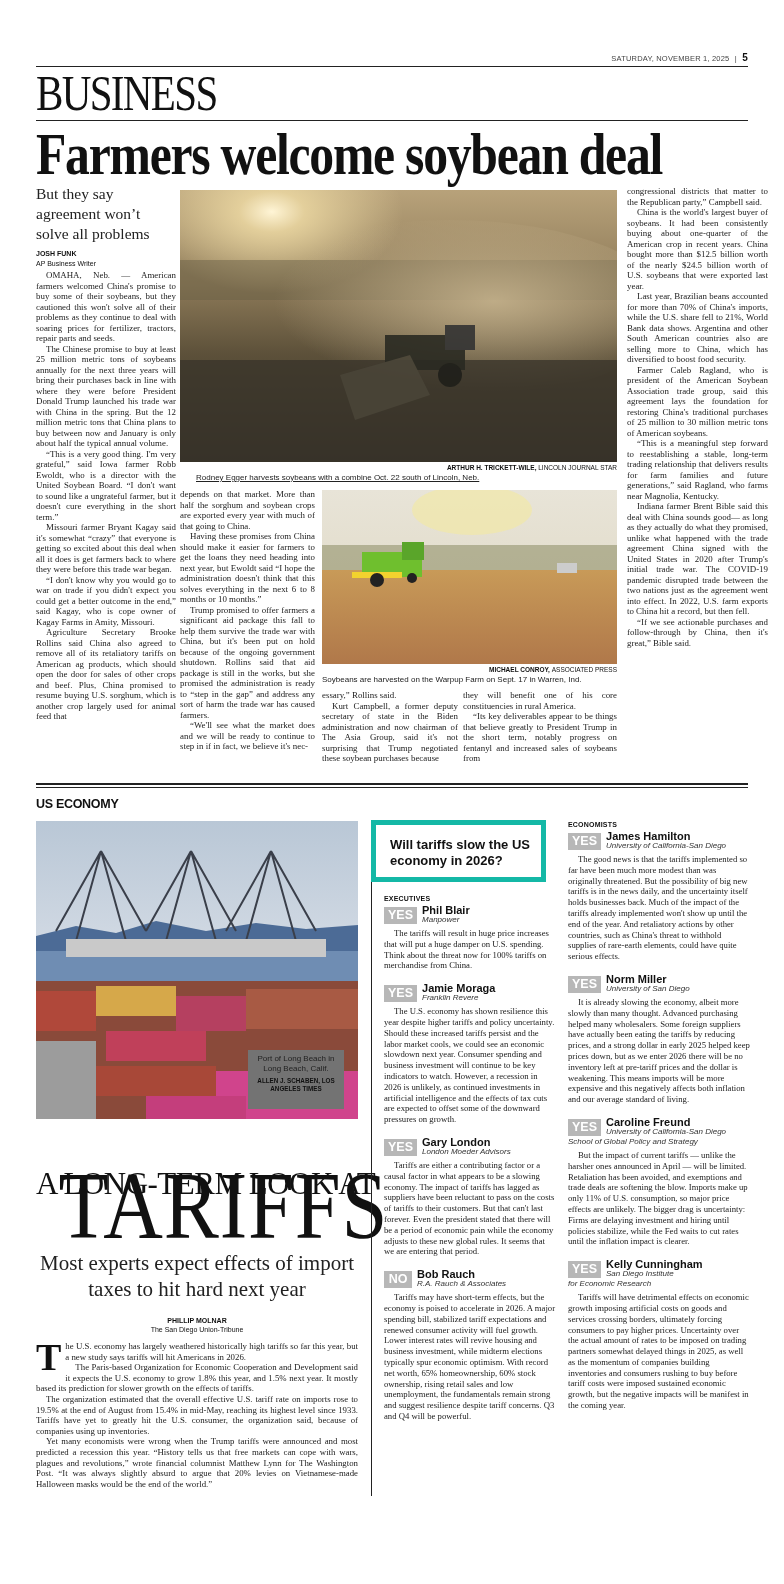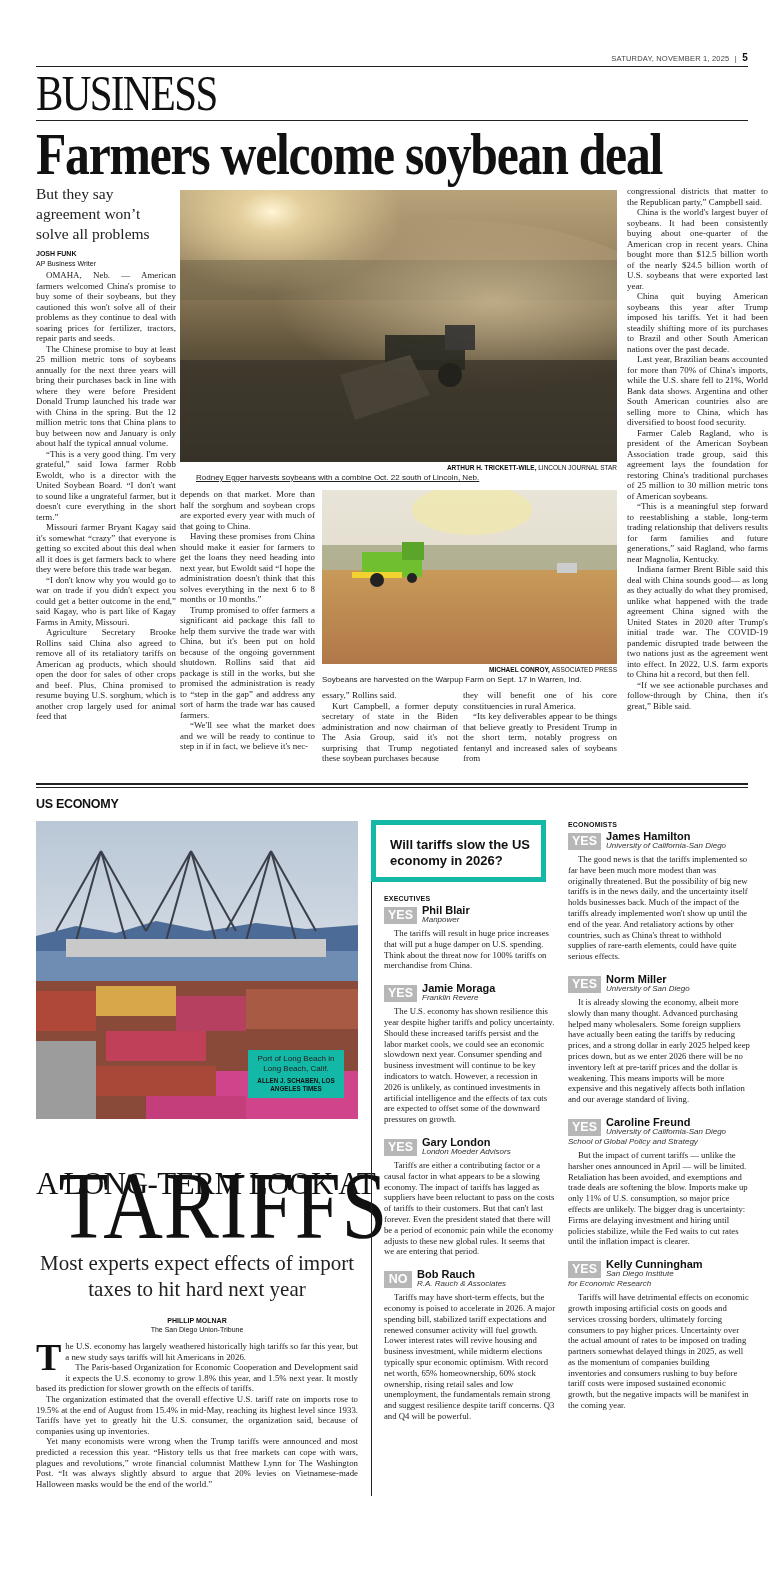--- a/index.html
+++ b/index.html
@@ -58,21 +58,21 @@
   <div class="byline">
     <b>JOSH FUNK</b>
     <span>AP Business Writer</span>
   </div>
 </div>
 <div class="abs col" style="left:36px; top:270px; width:140px;">
   <p>OMAHA, Neb. — American farmers welcomed China's promise to buy some of their soybeans, but they cautioned this won't solve all of their problems as they continue to deal with soaring prices for fertilizer, tractors, repair parts and seeds.</p>
   <p>The Chinese promise to buy at least 25 million metric tons of soybeans annually for the next three years will bring their purchases back in line with where they were before President Donald Trump launched his trade war with China in the spring. But the 12 million metric tons that China plans to buy between now and January is only about half the typical annual volume.</p>
   <p>“This is a very good thing. I'm very grateful,” said Iowa farmer Robb Ewoldt, who is a director with the United Soybean Board. “I don't want to sound like a ungrateful farmer, but it doesn't cure everything in the short term.”</p>
   <p>Missouri farmer Bryant Kagay said it's somewhat “crazy” that everyone is getting so excited about this deal when all it does is get farmers back to where they were before this trade war began.</p>
-  <p>“I don't know why you would go to war on trade if you didn't expect you could get a better outcome in the end,” said Kagay, who is part like of Kagay Farms in Amity, Missouri.</p>
+  <p>“I don't know why you would go to war on trade if you didn't expect you could get a better outcome in the end,” said Kagay, who is cope owner of Kagay Farms in Amity, Missouri.</p>
   <p>Agriculture Secretary Brooke Rollins said China also agreed to remove all of its retaliatory tariffs on American ag products, which should open the door for sales of other crops and beef. Plus, China promised to resume buying U.S. sorghum, which is another crop largely used for animal feed that</p>
 </div>
 
 <div class="abs photo" style="left:180px; top:190px; width:437px; height:272px;">
   <svg width="437" height="272" viewBox="0 0 437 272">
     <defs>
       <linearGradient id="sky1" x1="0" y1="0" x2="0" y2="1">
         <stop offset="0" stop-color="#b8a27a"></stop>
         <stop offset="0.35" stop-color="#8d7a58"></stop>
         <stop offset="0.6" stop-color="#5d513a"></stop>
@@ -151,21 +151,20 @@
   <p>Kurt Campbell, a former deputy secretary of state in the Biden administration and now chairman of The Asia Group, said it's not surprising that Trump negotiated these soybean purchases because</p>
 </div>
 <div class="abs col" style="left:463px; top:690px; width:154px;">
   <p style="text-indent:0;">they will benefit one of his core constituencies in rural America.</p>
   <p>“Its key deliverables appear to be things that believe greatly to President Trump in the short term, notably progress on fentanyl and increased sales of soybeans from</p>
 </div>
 
 <div class="abs col" style="left:627px; top:186px; width:141px;">
   <p style="text-indent:0;">congressional districts that matter to the Republican party,” Campbell said.</p>
   <p>China is the world's largest buyer of soybeans. It had been consistently buying about one-quarter of the American crop in recent years. China bought more than $12.5 billion worth of the nearly $24.5 billion worth of U.S. soybeans that were exported last year.</p>
-  <p>China quit buying American soybeans this year after Trump imposed his tariffs. Yet it had been steadily shifting more of its purchases to Brazil and other South American nations over the past decade.</p>
   <p>Last year, Brazilian beans accounted for more than 70% of China's imports, while the U.S. share fell to 21%, World Bank data shows. Argentina and other South American countries also are selling more to China, which has diversified to boost food security.</p>
   <p>Farmer Caleb Ragland, who is president of the American Soybean Association trade group, said this agreement lays the foundation for restoring China's traditional purchases of 25 million to 30 million metric tons of American soybeans.</p>
   <p>“This is a meaningful step forward to reestablishing a stable, long-term trading relationship that delivers results for farm families and future generations,” said Ragland, who farms near Magnolia, Kentucky.</p>
   <p>Indiana farmer Brent Bible said this deal with China sounds good— as long as they actually do what they promised, unlike what happened with the trade agreement China signed with the United States in 2020 after Trump's initial trade war. The COVID-19 pandemic disrupted trade between the two nations just as the agreement went into effect. In 2022, U.S. farm exports to China hit a record, but then fell.</p>
   <p>“If we see actionable purchases and follow-through by China, then it's great,” Bible said.</p>
 </div>
 
 <div class="abs rule" style="top:783px; height:2px;"></div>
 <div class="abs rule" style="top:787px;"></div>
 <div class="abs sec2-label">US ECONOMY</div>
@@ -192,21 +191,21 @@
     <rect x="0" y="170" width="60" height="40" fill="#b0483a"></rect>
     <rect x="60" y="165" width="80" height="30" fill="#d6a84a"></rect>
     <rect x="140" y="175" width="70" height="35" fill="#b54060"></rect>
     <rect x="210" y="168" width="112" height="40" fill="#a85a44"></rect>
     <rect x="70" y="210" width="100" height="30" fill="#c0405a"></rect>
     <rect x="0" y="220" width="60" height="78" fill="#9c9c9c"></rect>
     <rect x="60" y="245" width="120" height="30" fill="#a84838"></rect>
     <rect x="180" y="250" width="142" height="48" fill="#d0448c"></rect>
     <rect x="110" y="275" width="100" height="23" fill="#c43e7c"></rect>
   </svg>
-  <div class="abs" style="left:212px; top:229px; width:96px; height:48px; background:#14b8a6; text-align:center; padding-top:4px;">
+  <div class="abs" style="left:212px; top:229px; width:96px; height:59px; background:#737373; text-align:center; padding-top:4px;">
     <div class="caption" style="font-size:8px; line-height:10px;">Port of Long Beach in Long Beach, Calif.</div>
     <div class="credit" style="text-align:center; font-size:6.3px; line-height:8px; margin-top:3px;">ALLEN J. SCHABEN, LOS ANGELES TIMES</div>
   </div>
 </div>
 
 <div class="abs tariff-kicker">A LONG-TERM LOOK AT</div>
 <div class="abs tariff-big">TARIFFS</div>
 <div class="abs tariff-deck">Most experts expect effects of import taxes to hit hard next year</div>
 <div class="abs byline2">
   <b>PHILLIP MOLNAR</b>

